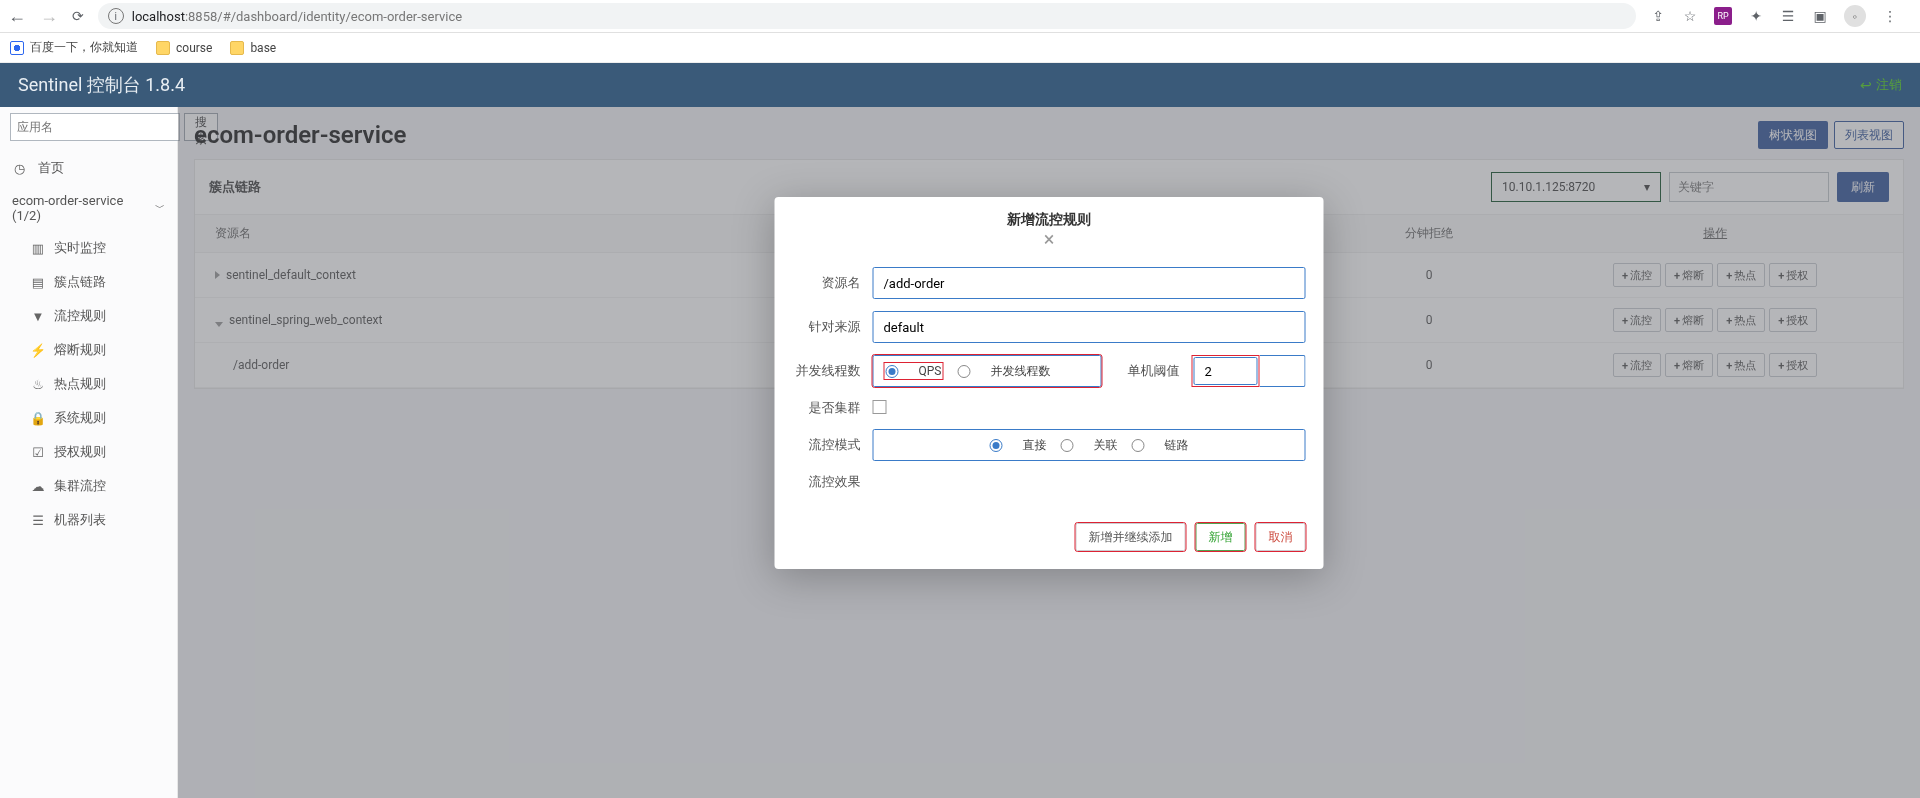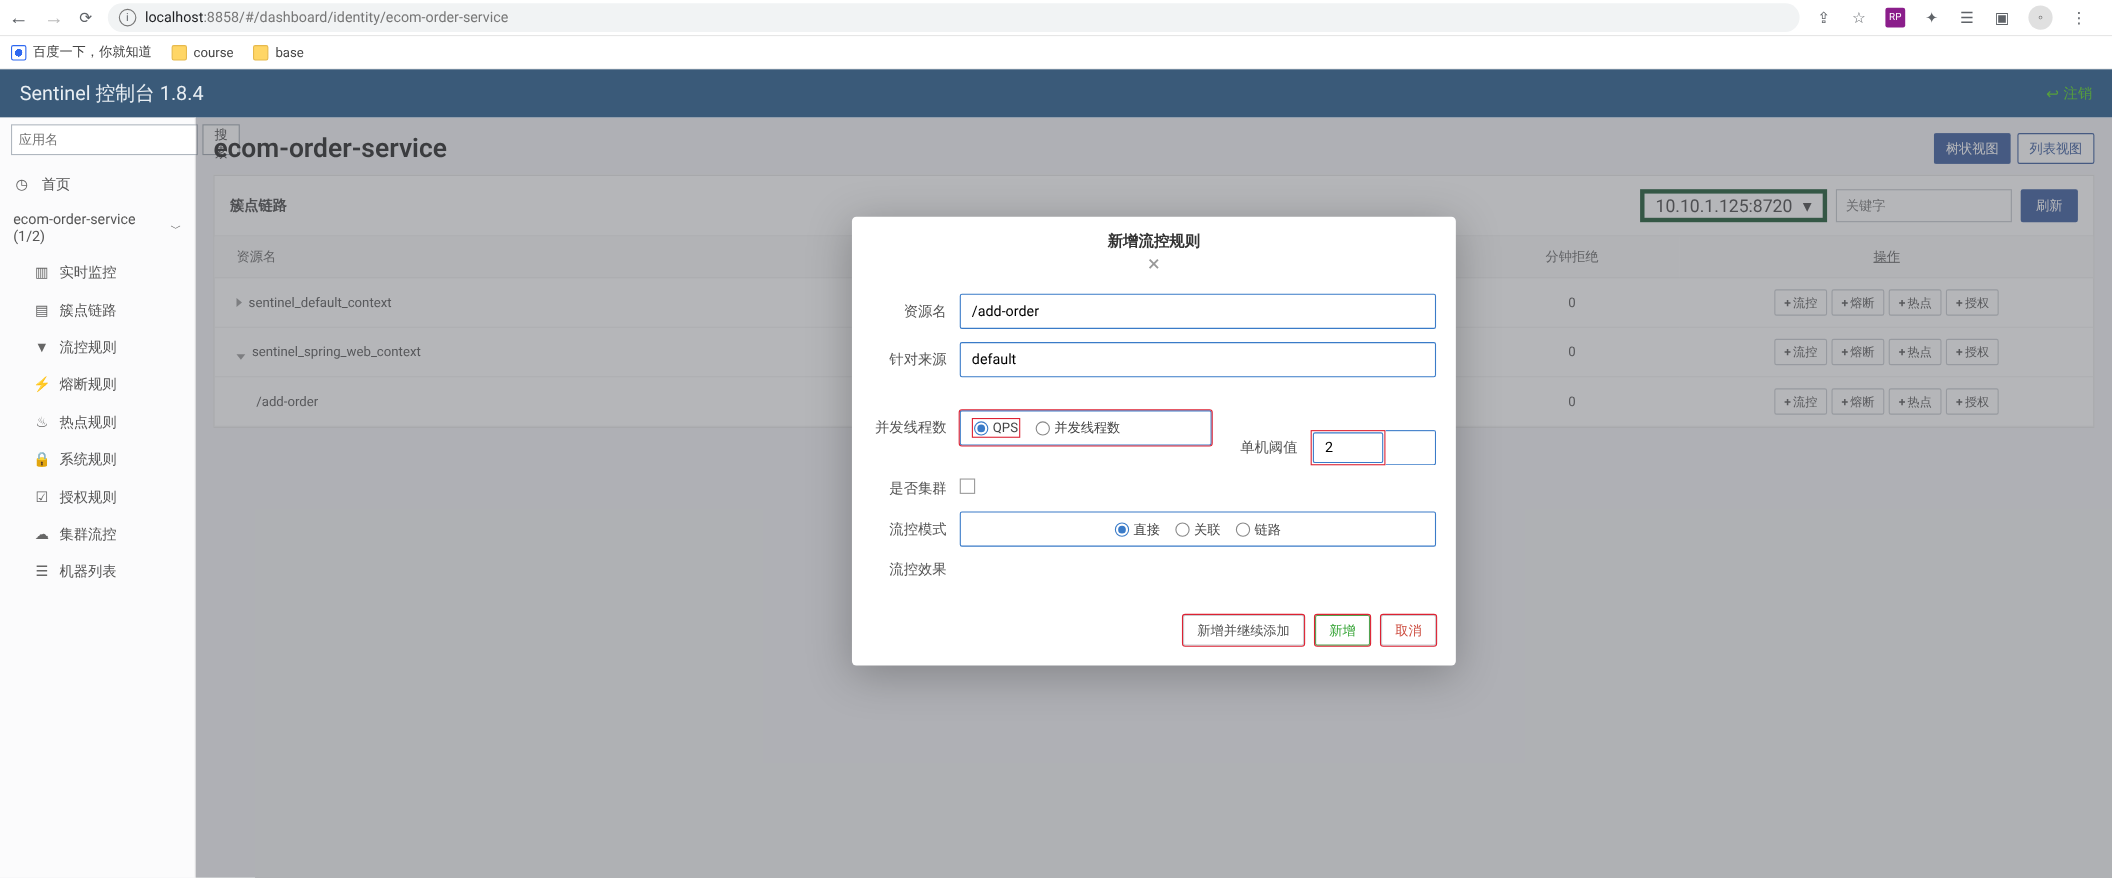--- a/index.html
+++ b/index.html
@@ -56,21 +56,21 @@
     .view-btns { display:flex; gap:6px;}
     .btn { display:inline-flex; align-items:center; justify-content:center; height:28px; padding:0 10px; font-size:12px; border:1px solid transparent; border-radius:2px; cursor:pointer;}
     .btn-primary { background:#36589c; color:#fff;}
     .btn-outline { background:#fff; color:#36589c; border:1px solid #36589c;}
 
     
     .card { background:#fff; border:1px solid #e6e6e6;}
     .card-head { padding:12px 14px; border-bottom:1px solid #eee; display:flex; align-items:center; justify-content:space-between;}
     .card-head-left { font-size:13px; font-weight:600; color:#444;}
     .card-head-right { display:flex; gap:8px; align-items:center;}
-    .select-box { width:170px; height:30px; border:4px solid #14532d; background:#fff; display:flex; align-items:center; justify-content:space-between; padding:0 10px; color:#444; cursor:pointer; font-size:16px;}
+    .select-box { width:170px; height:30px; border:1px solid #14532d; background:#fff; display:flex; align-items:center; justify-content:space-between; padding:0 10px; color:#444; cursor:pointer; font-size:12px;}
     .kw-input { width:160px; height:30px; border:1px solid #c4c8cc; padding:0 8px; font-size:12px;}
     .btn-refresh { background:#36589c; color:#fff; height:30px; padding:0 14px; border:none; border-radius:2px; cursor:pointer; font-size:12px;}
 
     
     .tbl { width:100%; border-collapse:collapse; font-size:12px;}
     .tbl th { background:#fafafa; color:#666; font-weight:400; padding:10px 8px; border-bottom:1px solid #eee; text-align:center;}
     .tbl th:first-child { text-align:left; padding-left:20px;}
     .tbl td { padding:10px 8px; border-bottom:1px solid #f2f2f2; text-align:center; color:#555;}
     .tbl td:first-child { text-align:left; padding-left:20px;}
     .row-toggle { display:inline-block; width:0; height:0; margin-right:6px;}
@@ -89,21 +89,21 @@
     .modal { position:absolute; top:90px; left:50%; transform:translateX(-50%); width:549px; background:#fff; border-radius:4px; box-shadow:0 8px 40px rgba(0,0,0,0.25);}
     .modal-head { padding:14px 18px; display:flex; justify-content:space-between; align-items:center;flex-direction:column;}
     .modal-title { font-size:14px; font-weight:600; color:#333;}
     .modal-close { font-size:20px; color:#999; cursor:pointer; line-height:1;}
     .modal-body { padding:4px 18px 8px;}
     .form-row { display:flex; align-items:center; margin-bottom:12px;}
     .form-label { width:80px; text-align:right; font-size:13px; color:#555; padding-right:12px;}
     .form-ctrl { flex:1;}
     .form-input { width:100%; height:32px; border:1px solid #3a7bc8; padding:0 10px; font-size:13px; border-radius:2px;}
     .form-ctrl .radio-group { width:100%; min-height:32px; border:1px solid #3a7bc8; border-radius:2px; display:flex; align-items:center; padding:0 10px; gap:14px; justify-content:center;}
-    .radio-opt { display:flex; align-items:center; gap:4px; font-size:12px; color:#444; cursor:pointer;}
+    .radio-opt { display:flex; align-items:center; gap:20px; font-size:12px; color:#444; cursor:pointer;}
     .radio-opt .dot { width:13px; height:13px; border:1px solid #888; border-radius:50%; display:inline-flex; align-items:center; justify-content:center;}
     .radio-opt.sel .dot::after { content:""; width:7px; height:7px; background:#3a7bc8; border-radius:50%;}
     .radio-opt.sel .dot { border-color:#3a7bc8;}
     .two-col { display:flex; gap:20px; align-items:center;}
     .two-col .sub { display:flex; align-items:center; flex:1;}
     .hl-red { border:1px solid #d23; padding:1px;}
     .small-input { width:64px;}
     .checkbox { width:14px; height:14px; border:1px solid #999; display:inline-block; cursor:pointer;}
     .adv-link { text-align:center; color:#3a7bc8; font-size:13px; cursor:pointer; margin:8px 0 14px;}
     .modal-foot { padding:12px 18px 18px; display:flex; justify-content:flex-end; gap:10px;}
@@ -314,21 +314,21 @@
                       <span class="dot"></span>
                       <span>QPS</span>
                     </span>
                   </span>
                   <span class="radio-opt">
                     <span class="dot"></span>
                     <span>并发线程数</span>
                   </span>
                 </div>
             </div>
-            <div class="sub" style="flex:0 0 auto;margin-top:36px;">
+            <div class="sub" style="flex:0 0 auto;">
               <div class="form-label" style="width:70px;">单机阈值</div>
               <span class="hl-red"><input class="form-input small-input" style="height: 28px;" value="2"></span>
               <span style="width:46px; height:32px; border:1px solid #3a7bc8; border-left:none; border-radius:0 2px 2px 0;"></span>
             </div>
           </div>
         </div>
         <div class="form-row">
           <div class="form-label">是否集群</div>
           <div class="form-ctrl"><span class="checkbox"></span></div>
         </div>

